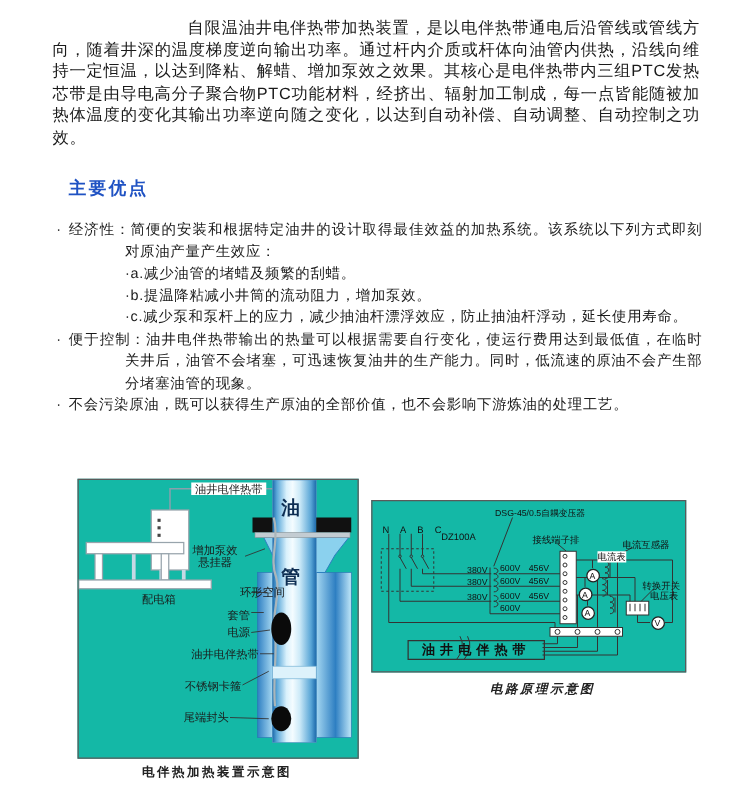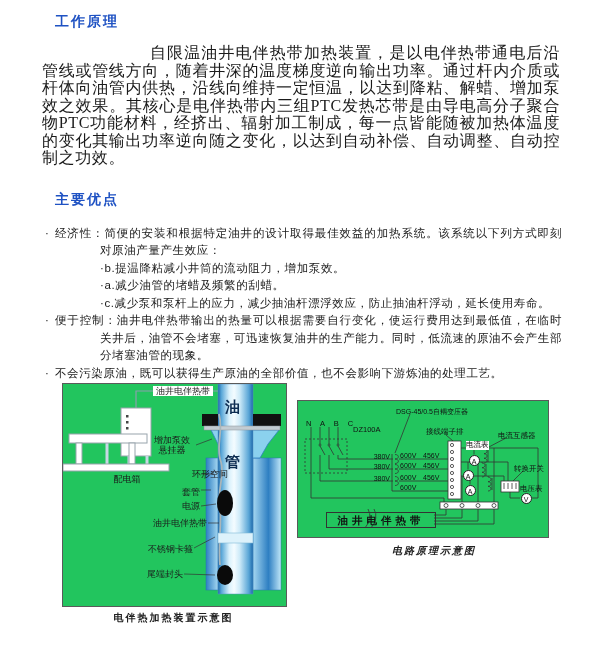--- a/index.html
+++ b/index.html
@@ -2,29 +2,29 @@
 <html><head>
 <meta charset="utf-8">
 <style>
   html,body{margin:0;padding:0;background:#e9e9e9;}
   .page{position:relative;width:600px;height:645px;background:#ffffff;margin:0 auto;
         font-family:"Liberation Sans","DejaVu Sans",sans-serif;color:#1a1a1a;overflow:hidden;}
   
   .sec-title{position:relative;margin:0;padding:13px 0 0 55px;font-size:14px;font-weight:bold;
              letter-spacing:2px;color:#1f52c3;}
   .sec-title.second{padding-top:24px;}
-  .body-para{margin:13px 40px 0 42px;font-size:16px;line-height:17.5px;letter-spacing:0.6px;
-             text-align:justify;text-indent:108px;font-family:Liberation Serif, serif;}
+  .body-para{margin:13px 40px 0 42px;font-size:13px;line-height:17.5px;letter-spacing:0.6px;
+             text-align:justify;text-indent:108px;}
   .bullets{margin:16px 38px 0 42px;font-size:11.5px;line-height:17.5px;letter-spacing:0.6px;}
   .bullet{position:relative;padding-left:58px;text-indent:-45px;text-align:justify;}
   .bullet .marker{position:absolute;left:3px;top:0;text-indent:0;}
   .subbullet{padding-left:58px;text-align:justify;}
   
   .figures{position:absolute;left:0;top:383px;width:600px;height:262px;}
-  .figbox{position:absolute;border:1px solid #5a5a5a;background:#22c55e;}
+  .figbox{position:absolute;border:1px solid #5a5a5a;background:#14b8a6;}
   .figL{left:62px;top:0;width:223px;height:222px;}
   .figR{left:297px;top:17px;width:250px;height:136px;}
   .figcap{position:absolute;font-size:10px;font-weight:bold;letter-spacing:2px;color:#222;text-align:center;}
   .capL{left:62px;top:228px;width:223px;}
   .capR{left:309px;top:161px;width:250px;font-style:italic;}
   .figbox svg{position:absolute;left:0;top:0;}
   .flbl{position:absolute;font-size:9px;color:#1a1a1a;line-height:10px;white-space:nowrap;}
   .flbl.r{text-align:right;}
   .flbl.c{text-align:center;white-space:normal;}
   .pipechar{position:absolute;font-size:15px;font-weight:bold;color:#0d2d52;line-height:16px;}
@@ -34,31 +34,30 @@
   .meter{position:absolute;width:11px;height:11px;border:1px solid #222;border-radius:50%;
          background:#fff;font-size:7px;line-height:11px;text-align:center;color:#111;box-sizing:border-box;}
   .loadbox{position:absolute;left:28px;top:111px;width:108px;height:14px;border:1px solid #333;
            font-size:10.5px;font-weight:bold;letter-spacing:4px;text-align:center;line-height:14px;color:#111;}
 </style>
 </head>
 <body>
 
 <div class="page">
 
-  <h1 class="sec-title">工作原理</h1>
   <p class="body-para">自限温油井电伴热带加热装置，是以电伴热带通电后沿管线或管线方向，随着井深的温度梯度逆向输出功率。通过杆内介质或杆体向油管内供热，沿线向维持一定恒温，以达到降粘、解蜡、增加泵效之效果。其核心是电伴热带内三组PTC发热芯带是由导电高分子聚合物PTC功能材料，经挤出、辐射加工制成，每一点皆能随被加热体温度的变化其输出功率逆向随之变化，以达到自动补偿、自动调整、自动控制之功效。</p>
 
   <h1 class="sec-title second">主要优点</h1>
 
   <div class="bullets">
     <div class="bullet">
       <span class="marker">·</span><span>经济性：简便的安装和根据特定油井的设计取得最佳效益的加热系统。该系统以下列方式即刻对原油产量产生效应：</span>
     </div>
+    <div class="subbullet">·a.减少油管的堵蜡及频繁的刮蜡。</div>
     <div class="subbullet">·b.提温降粘减小井筒的流动阻力，增加泵效。</div>
-    <div class="subbullet">·a.减少油管的堵蜡及频繁的刮蜡。</div>
     <div class="subbullet">·c.减少泵和泵杆上的应力，减少抽油杆漂浮效应，防止抽油杆浮动，延长使用寿命。</div>
     <div class="bullet">
       <span class="marker">·</span><span>便于控制：油井电伴热带输出的热量可以根据需要自行变化，使运行费用达到最低值，在临时关井后，油管不会堵塞，可迅速恢复油井的生产能力。同时，低流速的原油不会产生部分堵塞油管的现象。</span>
     </div>
     <div class="bullet">
       <span class="marker">·</span><span>不会污染原油，既可以获得生产原油的全部价值，也不会影响下游炼油的处理工艺。</span>
     </div>
   </div>
 
   <div class="figures">
@@ -209,24 +208,24 @@
       <div class="clbl v ra" style="left:66px;top:73px;width:26px;">380V</div>
       <div class="clbl v" style="left:98px;top:6px;">DSG-45/0.5自耦变压器</div>
       <div class="clbl" style="left:128px;top:26px;">接线端子排</div>
       <div class="clbl v" style="left:102px;top:50px;">600V</div>
       <div class="clbl v" style="left:102px;top:60px;">600V</div>
       <div class="clbl v" style="left:102px;top:72px;">600V</div>
       <div class="clbl v" style="left:102px;top:82px;">600V</div>
       <div class="clbl v" style="left:125px;top:50px;">456V</div>
       <div class="clbl v" style="left:125px;top:60px;">456V</div>
       <div class="clbl v" style="left:125px;top:72px;">456V</div>
-      <div class="clbl" style="left:168px;top:40px;background:#fefefe;font-family:Liberation Mono, monospace;">电流表</div>
+      <div class="clbl" style="left:180px;top:40px;background:#fefefe;">电流表</div>
       <div class="clbl" style="left:200px;top:30px;">电流互感器</div>
       <div class="clbl" style="left:216px;top:63px;">转换开关</div>
-      <div class="clbl" style="left:222px;top:83px;">电压表</div>
+      <div class="clbl" style="left:222px;top:71px;">电压表</div>
       <div class="meter" style="left:170.5px;top:53.5px;">A</div>
       <div class="meter" style="left:164.5px;top:68.5px;">A</div>
       <div class="meter" style="left:166.5px;top:83.5px;">A</div>
       <div class="meter" style="left:222.5px;top:91.5px;">V</div>
       <div class="loadbox">油井电伴热带</div>
     </div>
     <div class="figcap capR">电路原理示意图</div>
 
   </div>
 </div>

